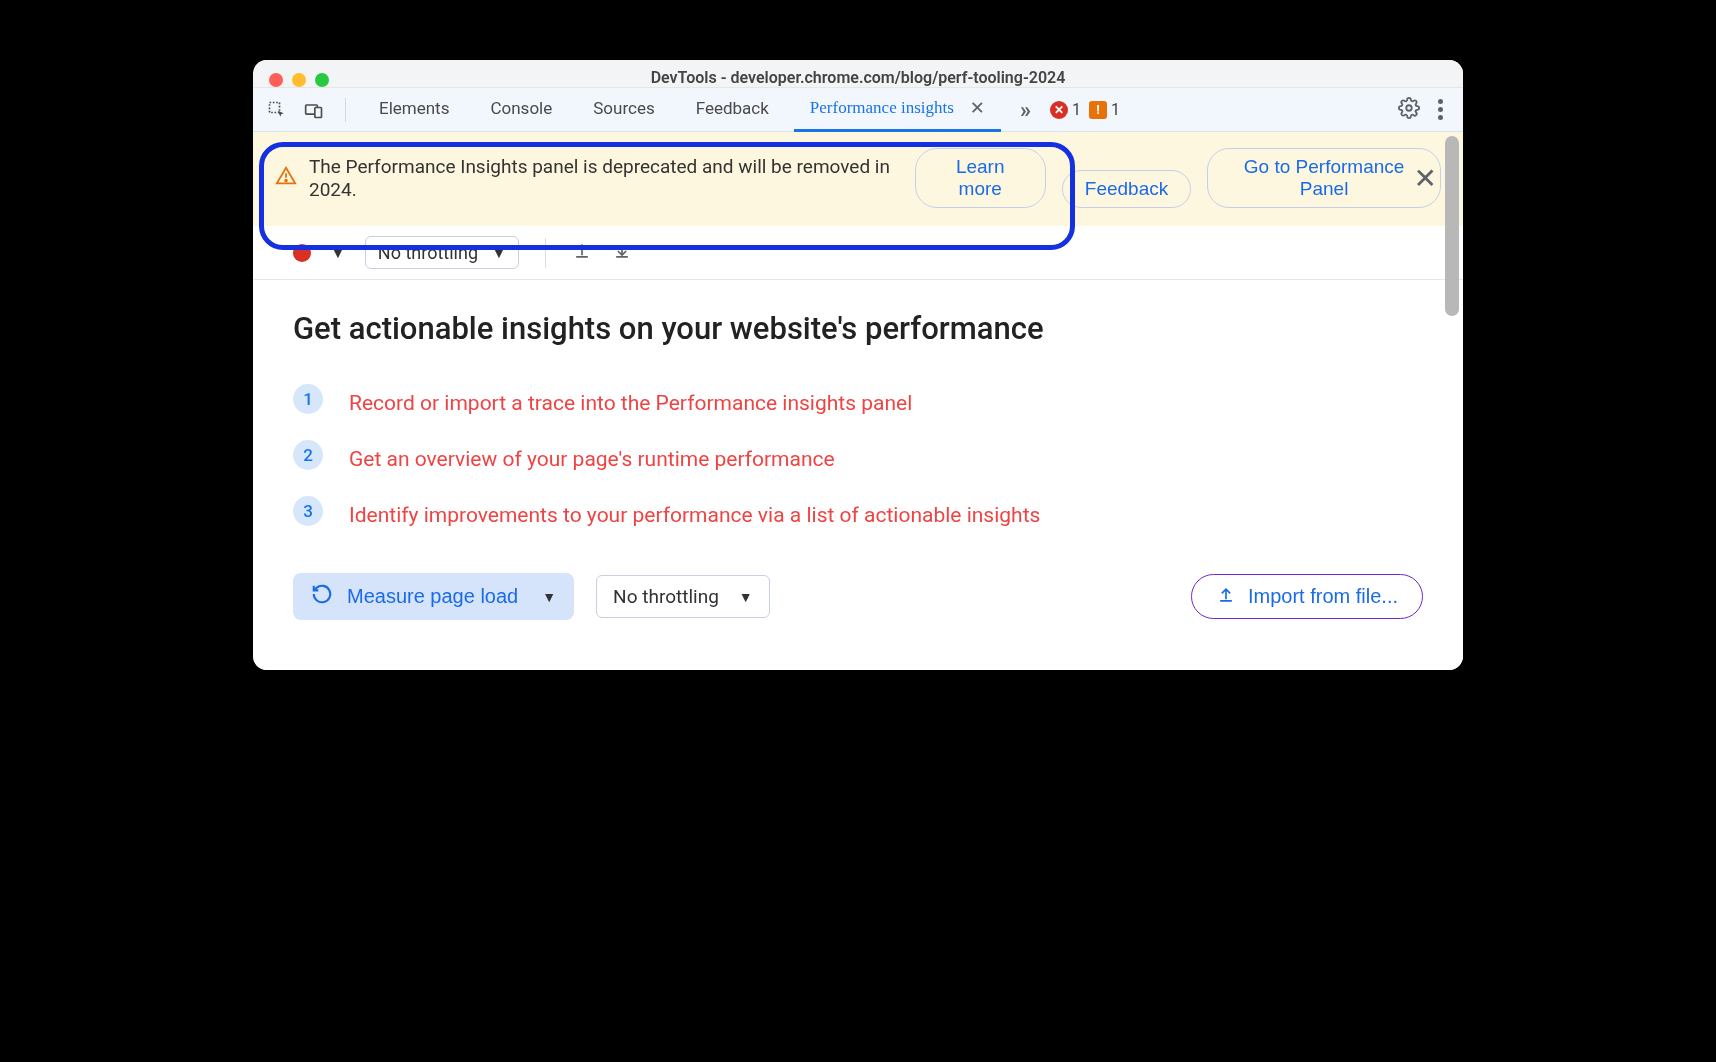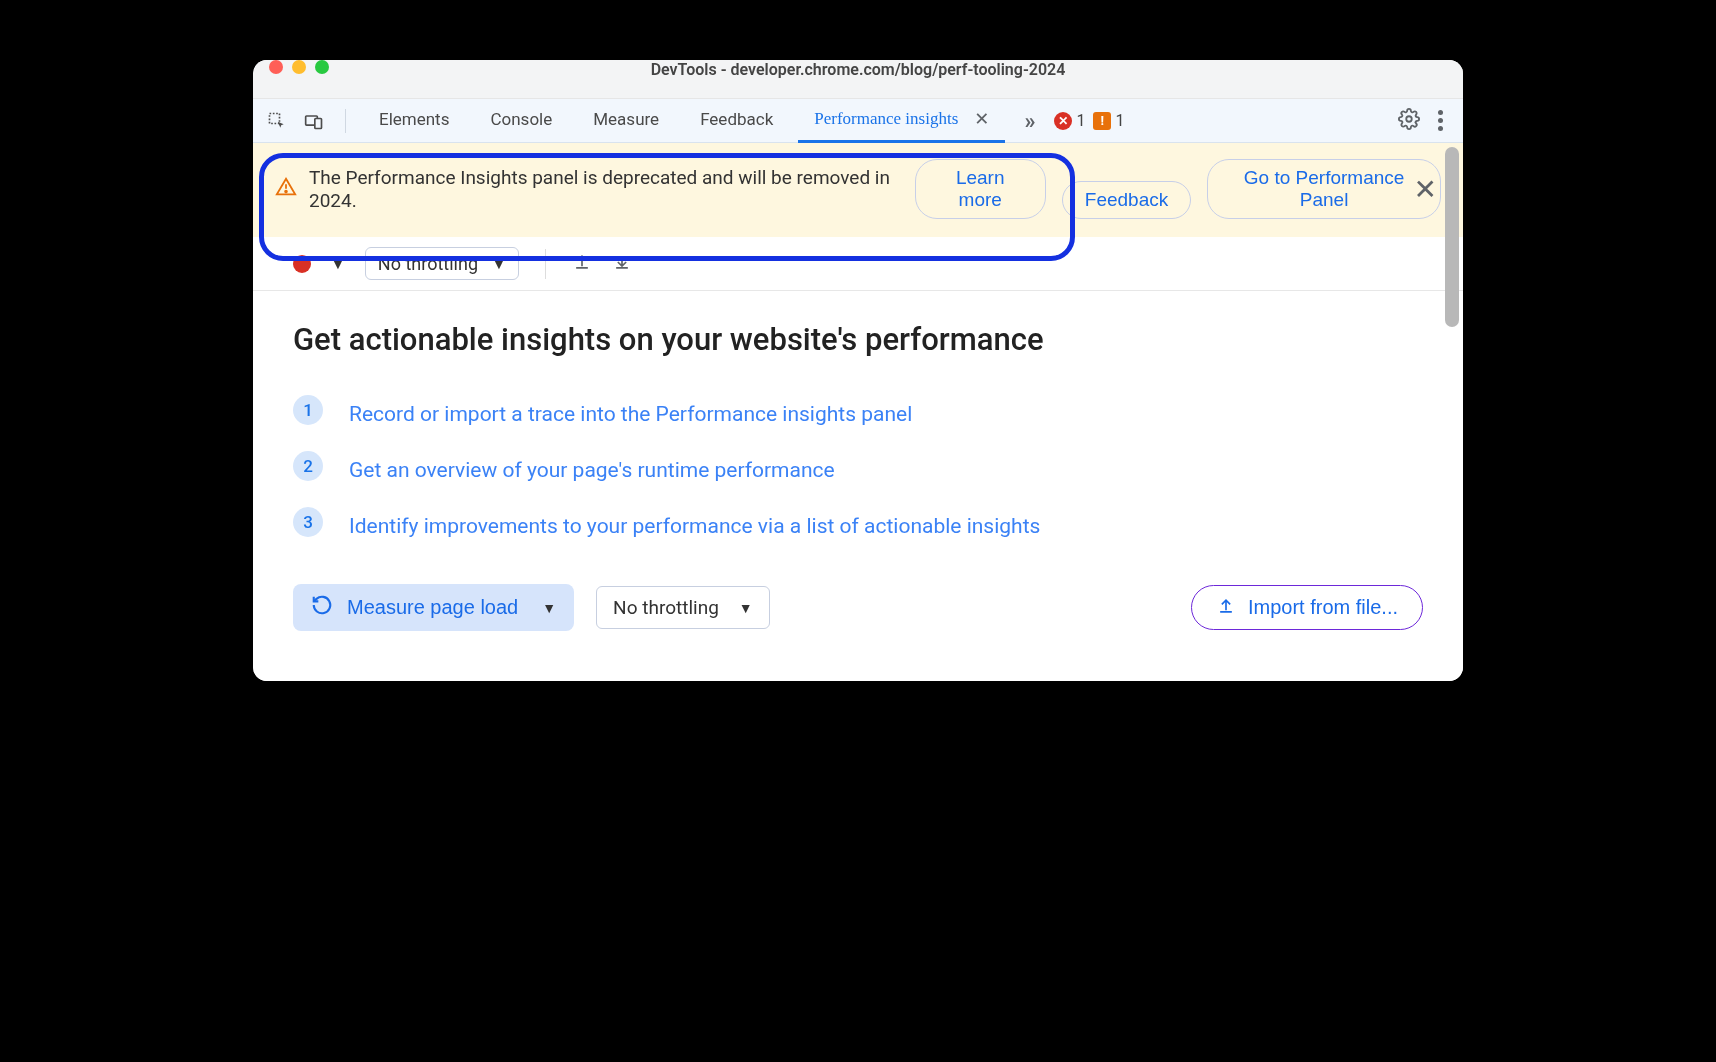--- a/index.html
+++ b/index.html
@@ -15,24 +15,24 @@
     }
     .window {
       width: 1210px;
       background: #fff;
       border-radius: 14px;
       box-shadow: 0 20px 60px rgba(0,0,0,0.5);
       overflow: hidden;
       position: relative;
     }
     .titlebar {
-      height: 39px;
+      height: 28px;
       background: #f3f4f5;
       display: flex;
-      align-items: flex-start;
+      align-items: flex-end;
       padding: 0 16px;
       position: relative;
       border-bottom: 1px solid #e6e6e6;
     }
     .traffic-lights { display: flex; gap: 9px; }
     .traffic-light { width: 14px; height: 14px; border-radius: 50%; }
     .tl-close { background: #ff5f57; }
     .tl-min   { background: #ffbd2e; }
     .tl-max   { background: #28c940; }
     .titlebar-title {
@@ -118,21 +118,21 @@
     .main { padding: 30px 40px 50px 40px; background:#fff;}
     .main h1 { font-size: 31px; font-weight: 500; color:#222; margin-bottom: 36px;}
     .steps { display:flex;flex-direction:column;gap:24px;}
     .step { display:flex;align-items:center;gap:26px;}
     .step-num {
       width:30px;height:30px;border-radius:50%;
       background:#d6e6fb;color:#1a73e8;
       display:flex;align-items:center;justify-content:center;
       font-size:17px;font-weight:500;
     }
-    .step-text { font-size:21px;color:#3b82f6;margin-top:8px;}
+    .step-text { font-size:21px;color:#ef4444;margin-top:8px;}
     .action-row { display:flex;align-items:center;gap:22px;margin-top:46px;}
     .measure-btn {
       display:flex;align-items:center;gap:14px;
       background:#d6e4fb;border-radius:8px;padding:10px 18px;
       font-size:20px;color:#1a6be8;border:none;cursor:pointer;text-align:center;
     }
     .measure-btn .refresh svg{width:22px;height:22px;stroke:#1a6be8;}
     .measure-btn .chev { color:#333;font-size:14px;margin-left:10px;}
     .throttle2 {
       display:flex;align-items:center;gap:20px;
@@ -175,21 +175,21 @@
         </svg>
     </div>
     <div class="tab-divider"></div>
     <div class="tab">
         <span>Elements</span>
       </div>
     <div class="tab">
         <span>Console</span>
       </div>
     <div class="tab">
-        <span>Measure</span>
+        <span>Sources</span>
       </div>
     <div class="tab">
         <span>Feedback</span>
       </div>
     <div class="tab active">
       <span>Performance insights</span>
       <span class="flask"><svg viewBox="0 0 24 24" fill="none" stroke="#1a73e8" stroke-width="2">
             <path d="M9 3h6M10 3v6l-5 9a2 2 0 0 0 2 3h10a2 2 0 0 0 2-3l-5-9V3"></path>
           </svg></span>
       <span class="close-x">✕</span>

